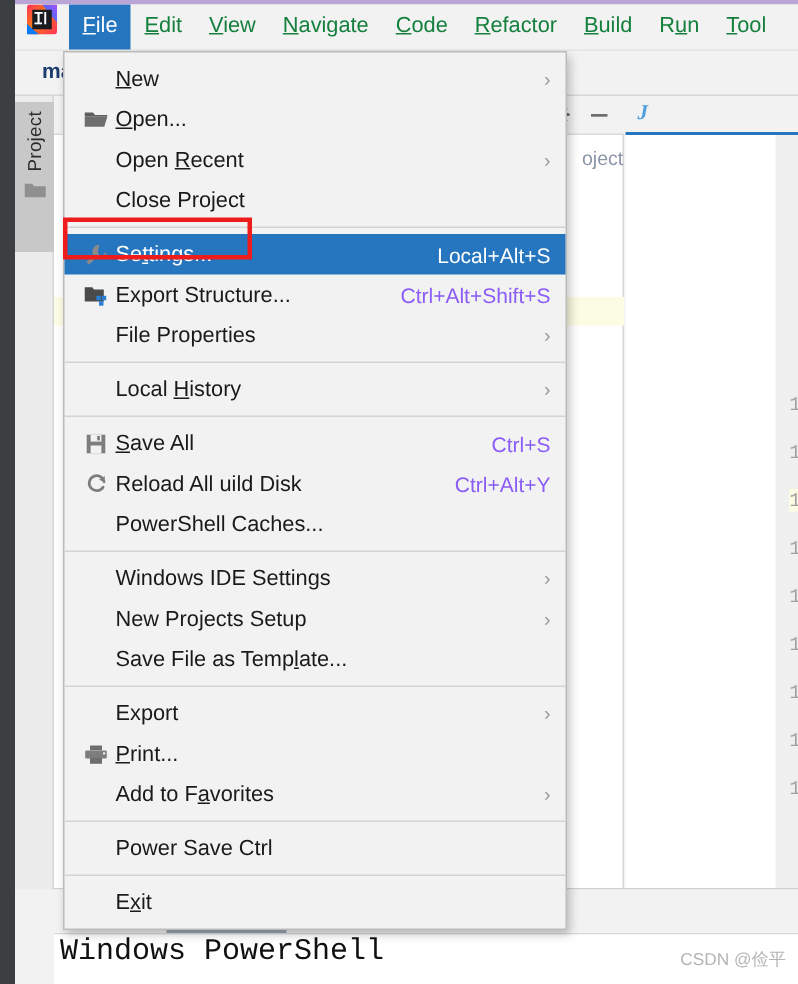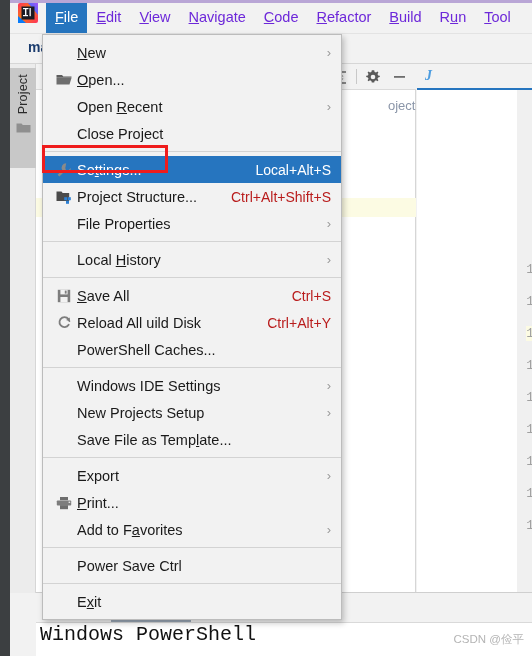--- a/index.html
+++ b/index.html
@@ -37,21 +37,21 @@
     border-bottom: 1px solid #e3e3e3;
   }
   .ij-logo {
     width: 20px; height: 20px;
     margin-left: 8px; margin-right: 8px;
     flex: 0 0 auto;
     position: relative;
   }
   .menubar-item {
     font-size: 14.5px;
-    color: #6d28d9;
+    color: #15803d;
     padding: 5px 9px 6px 9px;
     white-space: nowrap;
     line-height: 19px;
   }
   .menubar-item.active {
     background: #2675bf;
     color: #ffffff;
   }
   .menubar-item u { text-decoration: underline; text-underline-offset: 1px; }
 
@@ -156,21 +156,21 @@
     font-family: "Liberation Mono", monospace;
     font-size: 13px; color: #a0a0a0;
   }
   .gutter .lnum.hl {
     background: #fcfbe3;
   }
 
   
   .menu-popup {
     position: absolute; left: 42px; top: 34px;
-    width: 300px;
+    width: 336px;
     background: #f2f2f2;
     border: 1px solid #bcbcbc;
     box-shadow: 2px 3px 6px rgba(0,0,0,0.24);
     padding: 4px 0 4px 0;
     z-index: 50;
   }
   .mi {
     position: relative;
     height: 27px;
     display: flex; align-items: center;
@@ -185,21 +185,21 @@
   }
   .mi .mi-ico {
     width: 22px; flex: 0 0 22px;
     display: flex; align-items: center; justify-content: center;
   }
   .mi .mi-label {
     flex: 1 1 auto;
     padding-left: 2px;
   }
   .mi .mi-shortcut {
-    color: #b91c1c;
+    color: #8b5cf6;
     font-size: 14px;
     padding-left: 14px;
   }
   .mi.sel .mi-shortcut { color: #ffffff; }
   .mi .mi-arrow {
     color: #9a9a9a;
     font-size: 13px;
     padding-left: 14px;
   }
   .mi u { text-decoration: underline; text-underline-offset: 1px; }
@@ -426,21 +426,21 @@
 
     <div class="mi">
       <span class="mi-ico">
         <svg width="16" height="14" viewBox="0 0 16 14">
           <path d="M0.5 1.5 h5 l1.2 1.5 h6.5 v8 h-12.7 z" fill="#4a4a4a"></path>
           <rect x="8.2" y="7.2" width="3" height="3" fill="#2b7fd4"></rect>
           <rect x="11.8" y="7.2" width="3" height="3" fill="#2b7fd4"></rect>
           <rect x="10" y="10.8" width="3" height="3" fill="#2b7fd4"></rect>
         </svg>
       </span>
-      <span class="mi-label">Project Structure...</span>
+      <span class="mi-label">Export Structure...</span>
       <span class="mi-shortcut">Ctrl+Alt+Shift+S</span>
     </div>
 
     <div class="mi">
       <span class="mi-ico"></span>
       <span class="mi-label">File Properties</span>
       <span class="mi-arrow">›</span>
     </div>
 
     <div class="mi-sep"></div>

